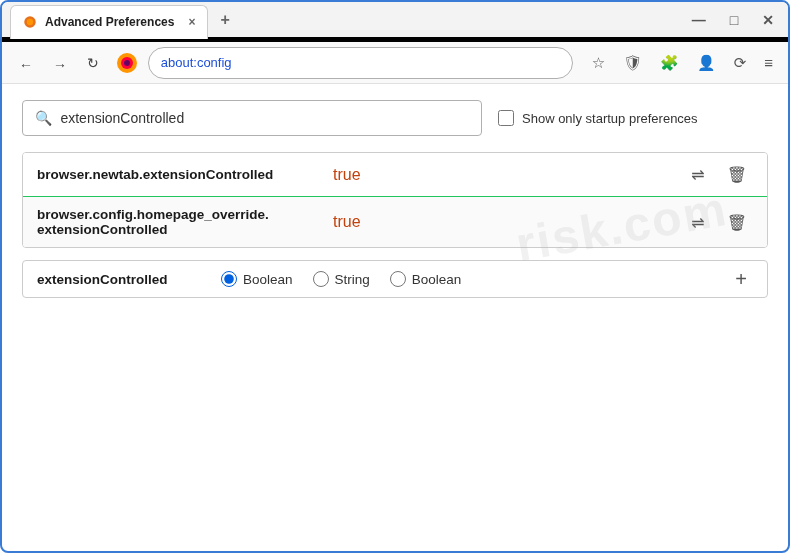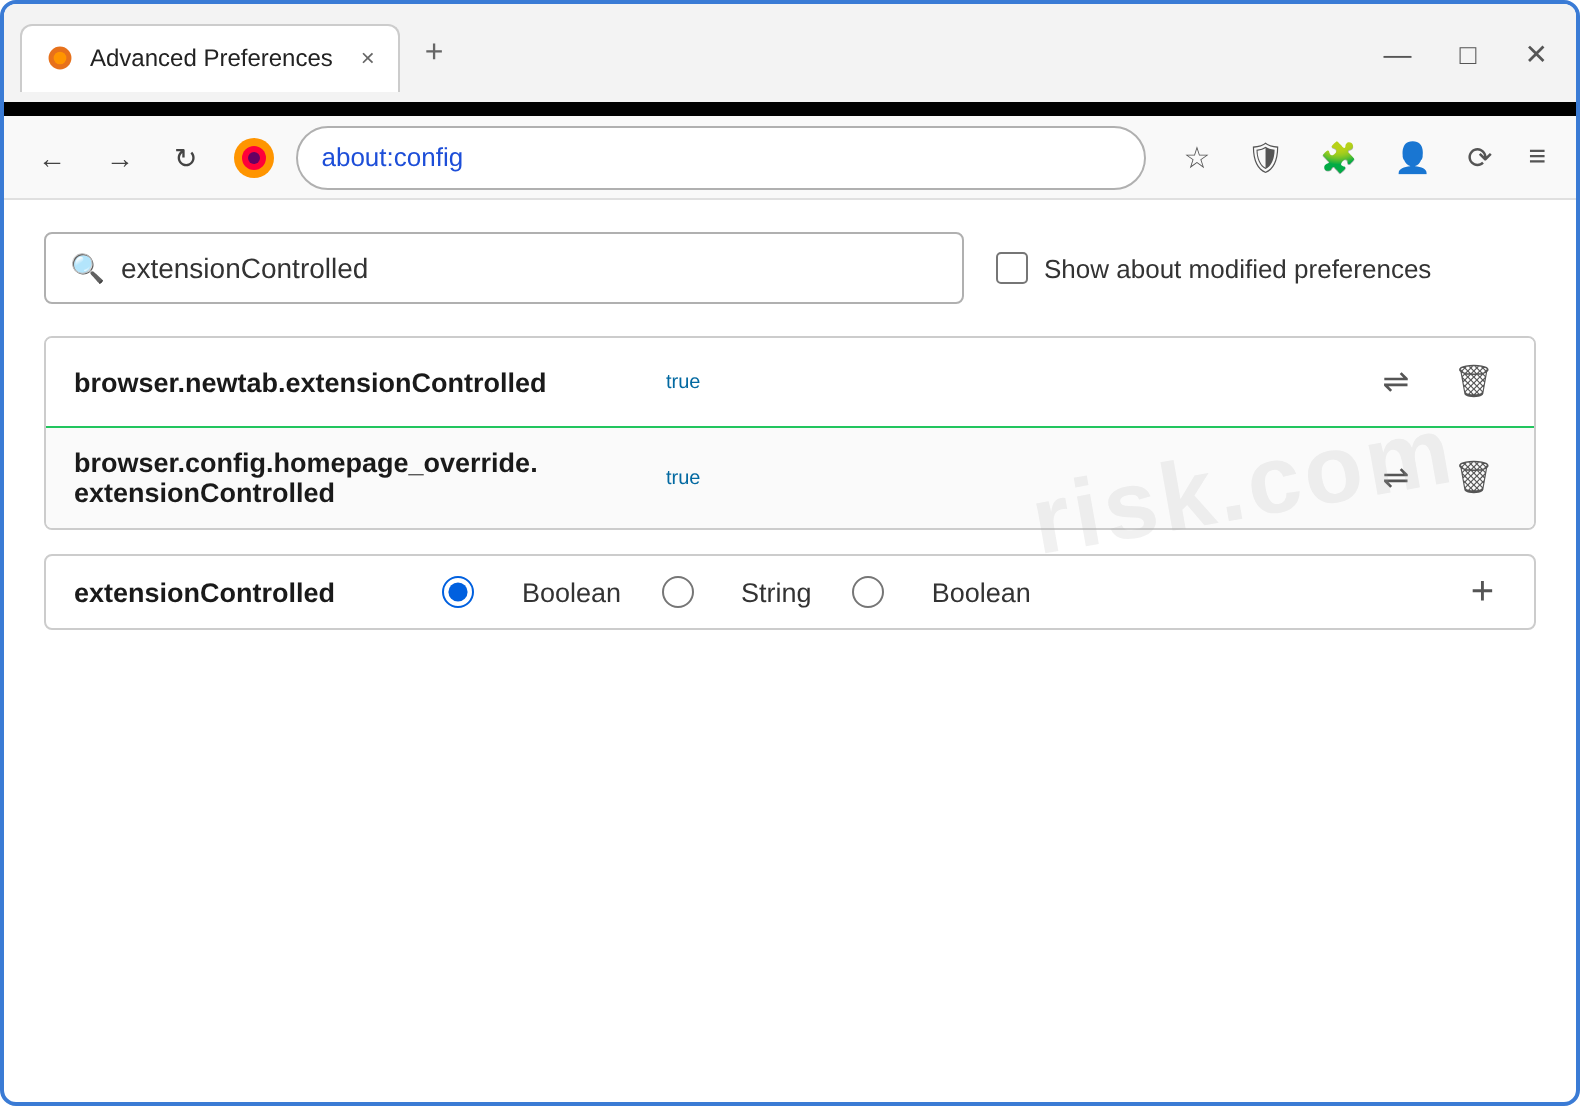--- a/index.html
+++ b/index.html
@@ -11,23 +11,24 @@
       overflow: hidden;
       border: 2px solid #3a7bd5;
       border-radius: 8px;
     }
 
     
     .title-bar {
       display: flex;
       align-items: center;
       background: #f3f3f3;
-      border-bottom: 7px solid #000000;
-      height: 56px;
+      border-bottom: 5px solid #000000;
+      height: 40px;
       padding: 0 8px;
+      font-weight: bold;
     }
     .tab {
       display: flex;
       align-items: center;
       background: #fff;
       border: 1px solid #ccc;
       border-bottom: none;
       border-radius: 6px 6px 0 0;
       padding: 6px 12px;
       gap: 8px;
@@ -195,22 +196,22 @@
       font-weight: bold;
       color: #1a1a1a;
       flex: 0 0 auto;
       min-width: 280px;
     }
     .pref-name-multi {
       display: flex;
       flex-direction: column;
     }
     .pref-value {
-      font-size: 10px;
-      color: #0369a1;
+      font-size: 16px;
+      color: #c2410c;
       margin-left: 16px;
     }
     .row-actions {
       margin-left: auto;
       display: flex;
       align-items: center;
       gap: 10px;
     }
     .action-btn {
       background: none;
@@ -239,21 +240,21 @@
       min-width: 160px;
     }
     .radio-group {
       display: flex;
       align-items: center;
       gap: 20px;
     }
     .radio-option {
       display: flex;
       align-items: center;
-      gap: 24px;
+      gap: 6px;
       cursor: pointer;
       justify-content: center;
     }
     .radio-input {
       width: 16px;
       height: 16px;
       cursor: pointer;
       accent-color: #0060df;
     }
     .radio-label {
@@ -334,21 +335,21 @@
 
 <div class="content" style="position:relative;">
 
   <div class="search-row">
     <div class="search-box">
       <span class="search-icon-span">🔍</span>
       <input class="search-input" type="text" value="extensionControlled" style="">
     </div>
     <div class="checkbox-row">
       <input class="pref-checkbox" type="checkbox" id="showModified" style="">
-      <label class="checkbox-label" for="showModified">Show about modified preferences</label>
+      <label class="checkbox-label" for="showModified">Show only startup preferences</label>
     </div>
   </div>
 
   <div class="results-table">
 
     <div class="result-row">
       <span class="pref-name">browser.newtab.extensionControlled</span>
       <span class="pref-value">true</span>
       <div class="row-actions">
         <button class="action-btn" title="Toggle">⇌</button>

